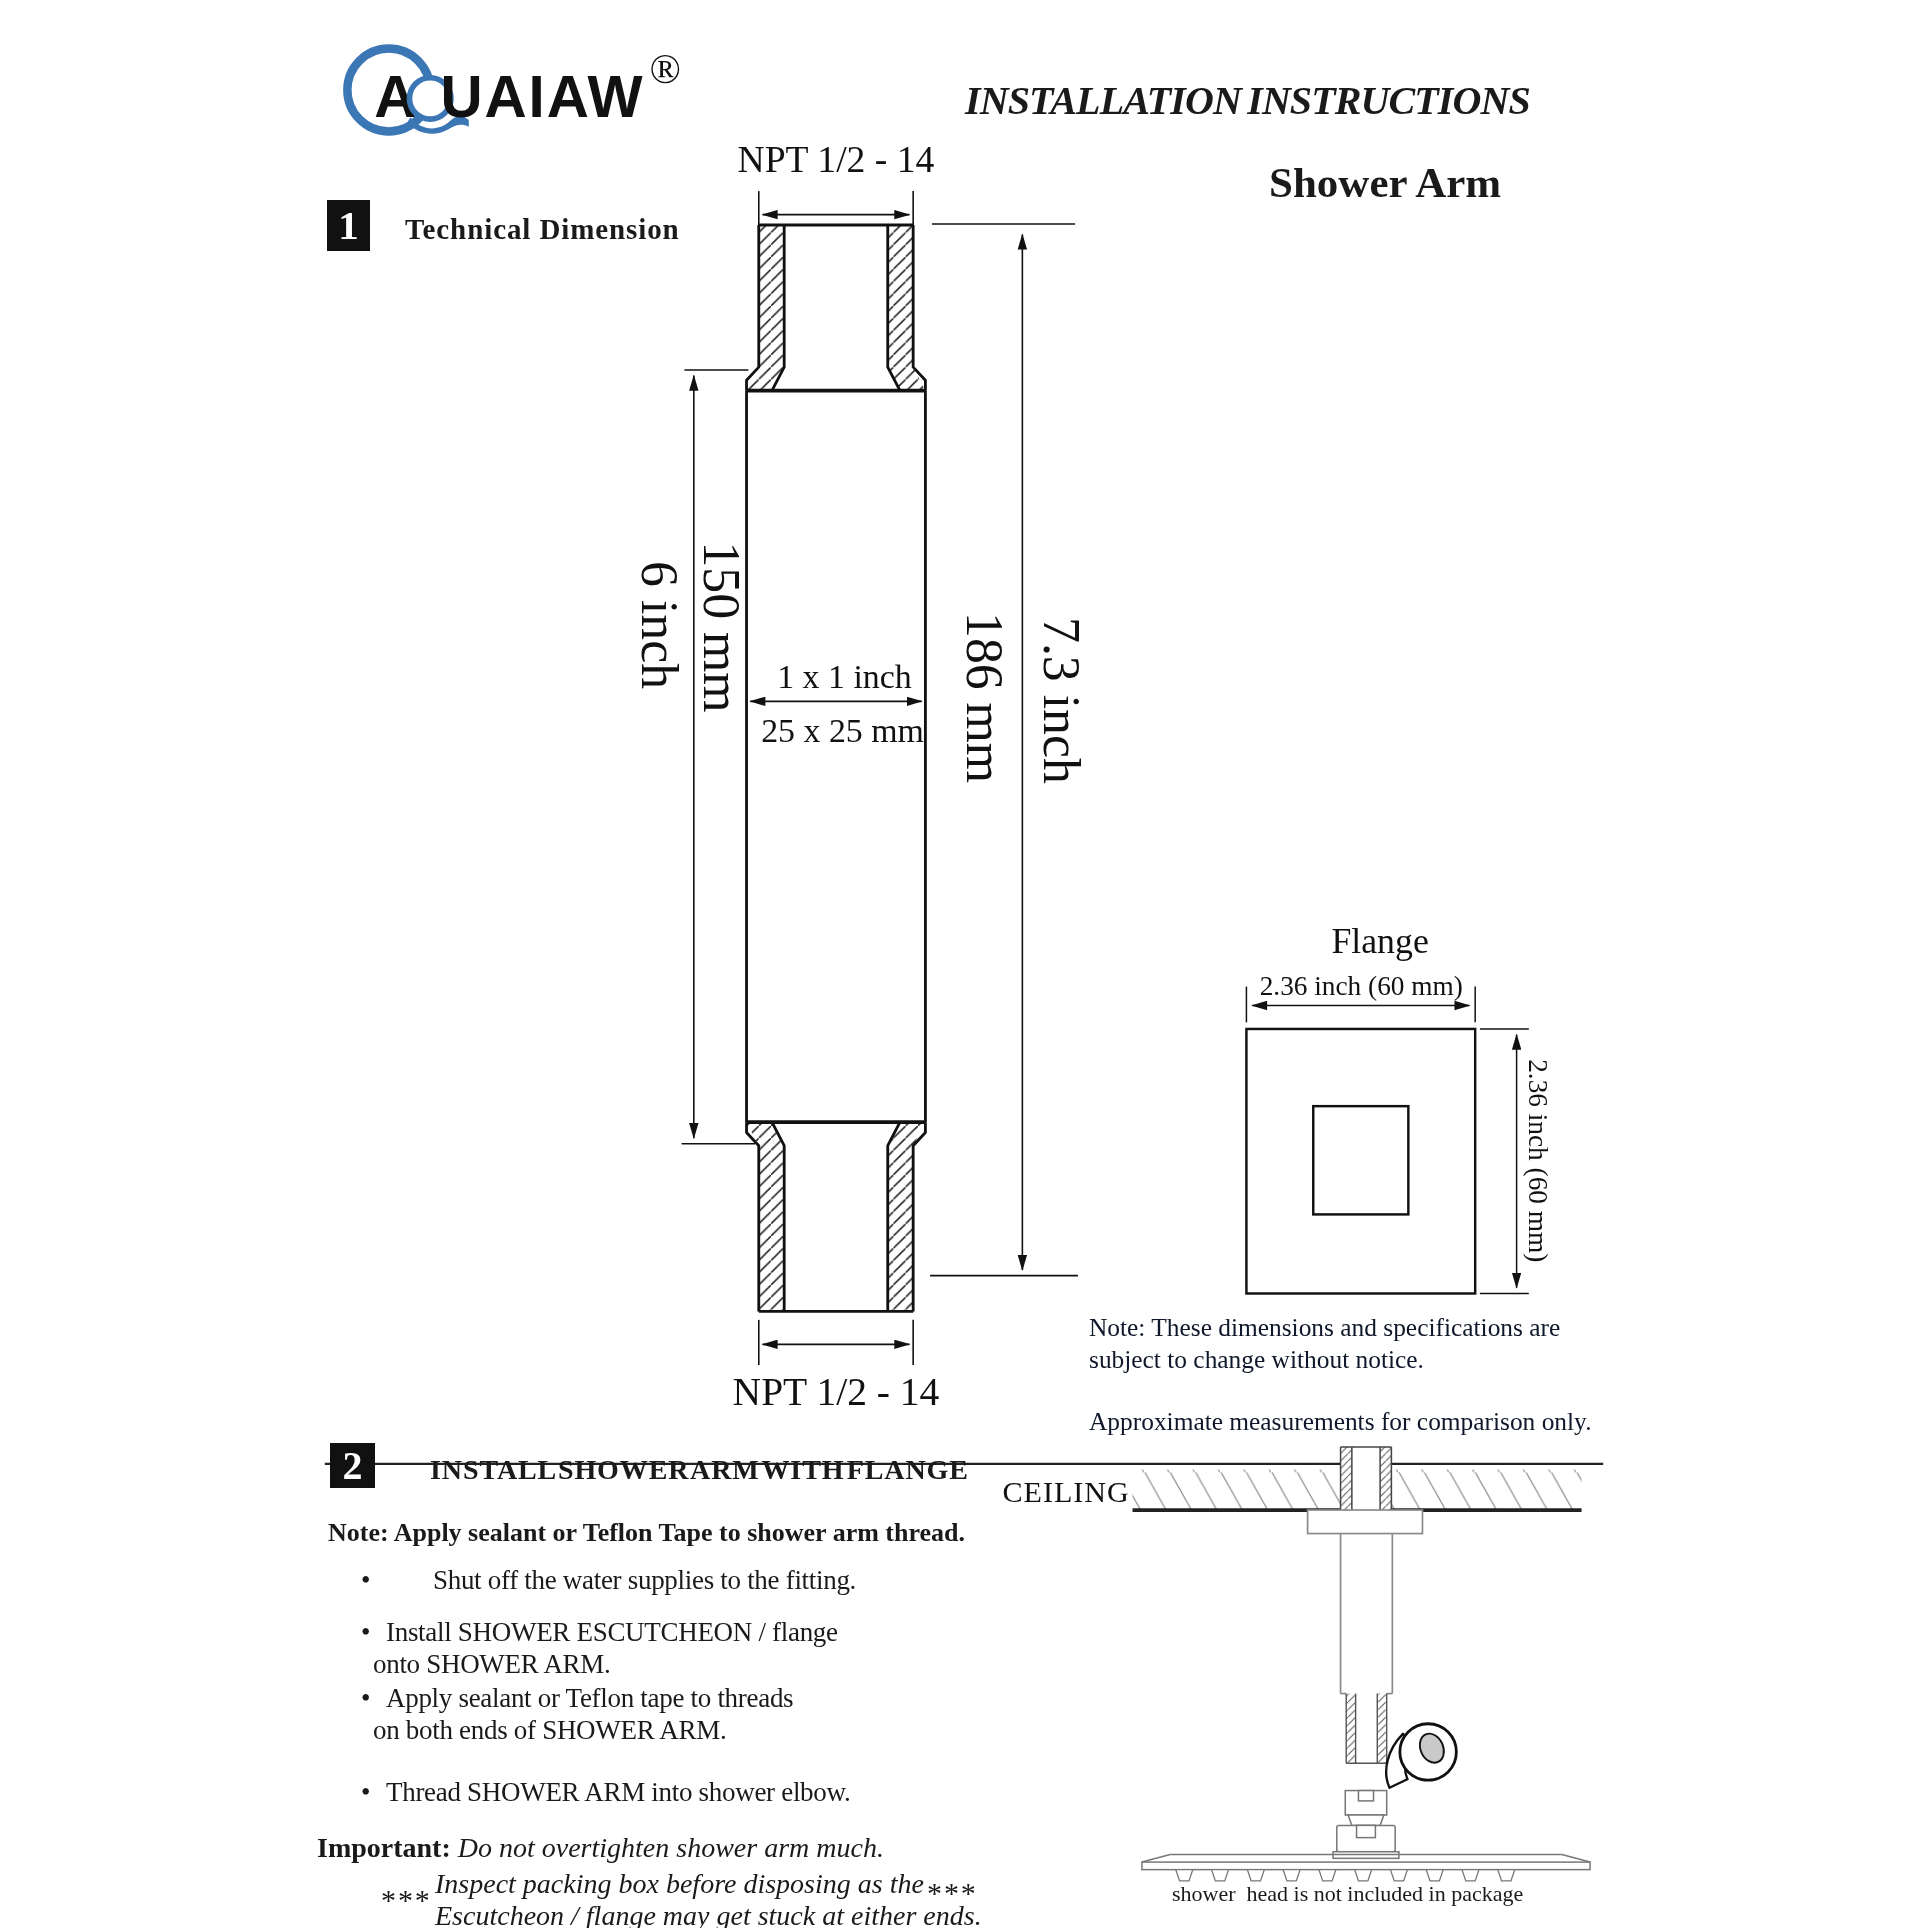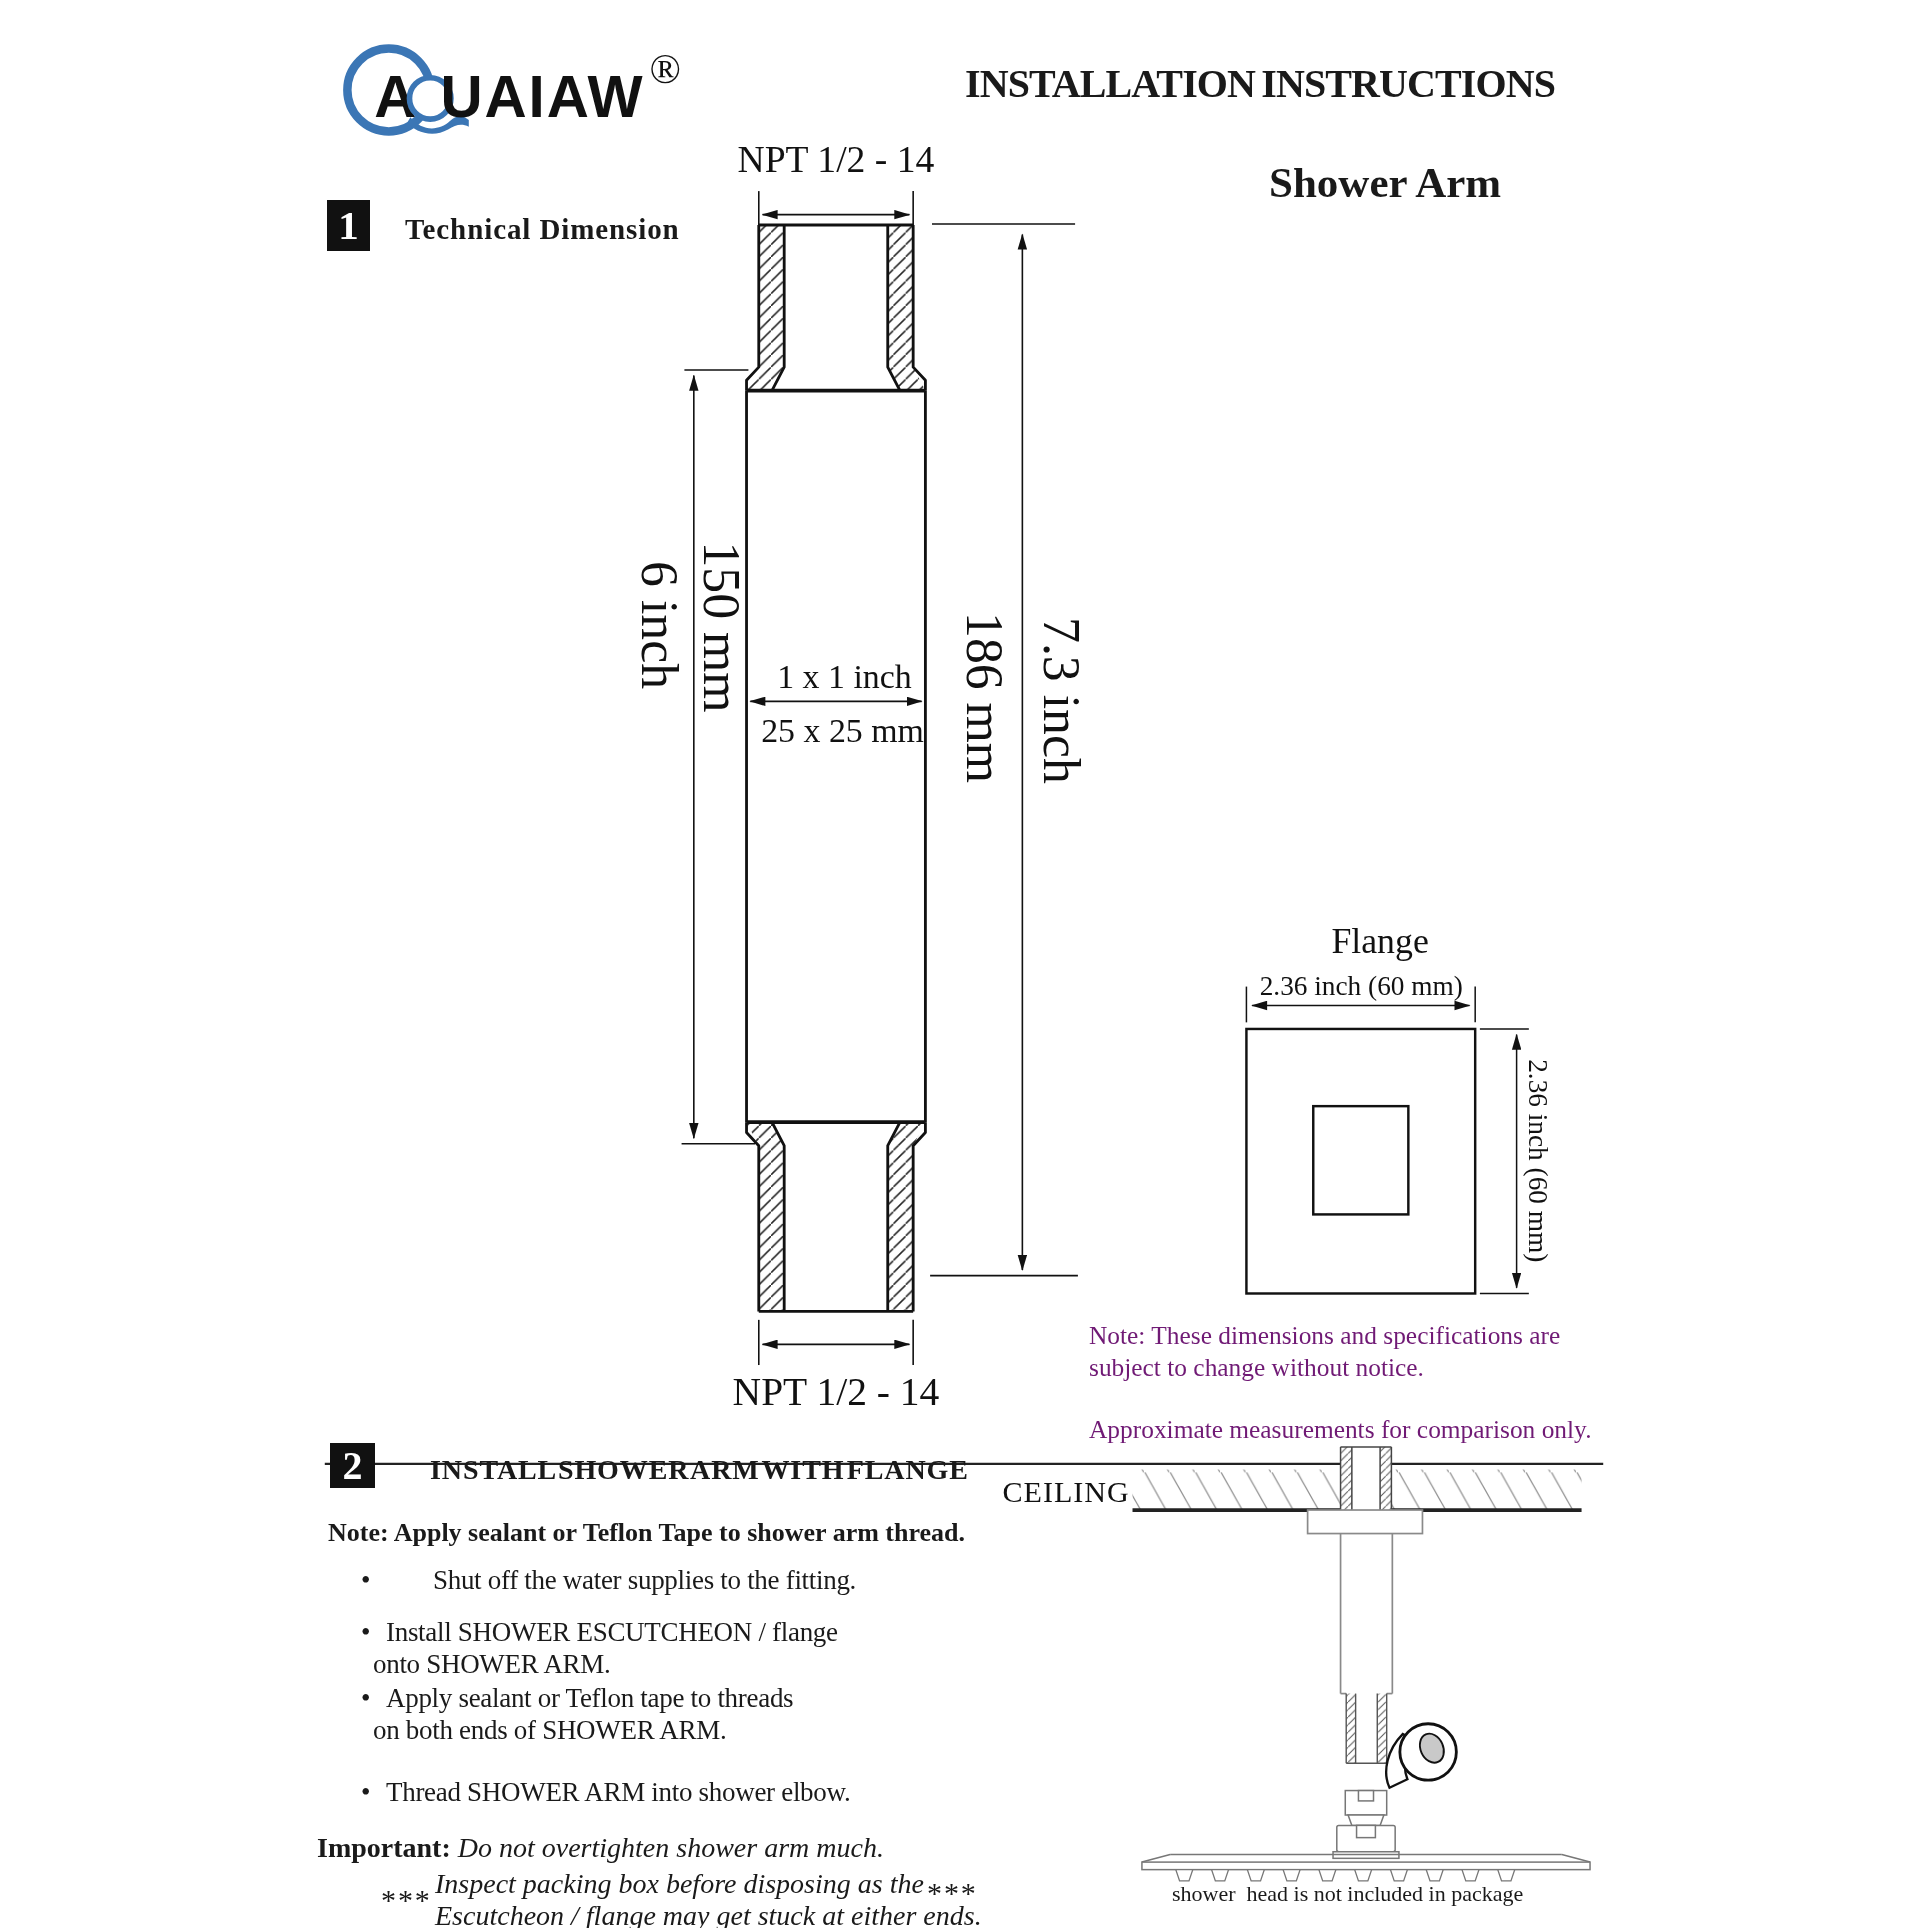--- a/index.html
+++ b/index.html
@@ -5,21 +5,21 @@
   html,body{margin:0;padding:0;background:#fff;}
   .page{position:relative;width:1928px;height:1928px;background:#ffffff;overflow:hidden;
         font-family:"Liberation Serif","DejaVu Serif",serif;color:#1a1a1a;}
   .abs{position:absolute;}
   svg text{font-family:"Liberation Serif","DejaVu Serif",serif;fill:#111;}
   .doc-title{font-size:40px;font-weight:bold;letter-spacing:-0.9px;word-spacing:-2.8px;}
   .doc-sub{font-size:43px;font-weight:bold;text-align:right;}
   .sec-box{background:#111;color:#fff;text-align:center;font-weight:bold;}
   .sec1-title{font-size:29px;font-weight:bold;letter-spacing:0.9px;}
   .sec2-title{font-size:28px;font-weight:bold;letter-spacing:0.9px;word-spacing:-5.6px;}
-  .note-gray{font-size:25.4px;color:#701a75;margin-top:8px;}
+  .note-gray{font-size:25.4px;color:#0f172a;}
   .bold-note{font-size:26px;font-weight:bold;}
   .instr{font-size:27px;letter-spacing:-0.3px;}
   .ital{font-style:italic;font-size:28px;}
   .imp-label{font-weight:bold;font-style:normal;font-size:28px;}
   .stars{font-size:30px;letter-spacing:1.9px;}
   .caption{font-size:22px;white-space:pre;font-family:Liberation Serif, serif;}
   .logo-letters{font-family:"Liberation Sans","DejaVu Sans",sans-serif;font-weight:bold;}
 </style>
 </head>
 <body>
@@ -193,21 +193,21 @@
 
   <svg class="abs" style="left:273px;top:38px;" width="433" height="104" viewBox="0 0 460 110">
     <circle cx="123" cy="55" r="44" fill="none" stroke="#3b76b5" stroke-width="9"></circle>
     <text class="logo-letters" x="130" y="84" text-anchor="middle" font-size="62" fill="#8cc540">A</text>
     <circle cx="167" cy="64" r="22" fill="#fff" stroke="#3b76b5" stroke-width="6"></circle>
     <path d="M146,84 C158,99 176,99 188,88 C196,81 202,82 208,87 L208,94 C200,90 194,92 186,97 C170,106 150,100 143,89 Z" fill="#3b76b5"></path>
     <text class="logo-letters" x="178" y="84" font-size="62" letter-spacing="2" fill="#8cc540">UAIAW</text>
     <text x="400" y="48" font-size="44" fill="#3b76b5" font-family="Liberation Sans, sans-serif">®</text>
   </svg>
 
-  <div class="abs doc-title" style="left:965px;top:60px;">INSTALLATION INSTRUCTIONS</div>
+  <div class="abs doc-title" style="left:965px;top:77px;font-style:italic;">INSTALLATION INSTRUCTIONS</div>
   <div class="abs doc-sub" style="left:1269px;top:158px;">Shower Arm</div>
 
   <div class="abs sec-box" style="left:327px;top:200px;width:43px;height:51px;font-size:41px;line-height:51px;">1</div>
   <div class="abs sec1-title" style="left:405px;top:213px;text-align:right;">Technical Dimension</div>
 
   <div class="abs note-gray" style="left:1089px;top:1313px;">Note: These dimensions and specifications are</div>
   <div class="abs note-gray" style="left:1089px;top:1345px;">subject to change without notice.</div>
   <div class="abs note-gray" style="left:1089px;top:1407px;">Approximate measurements for comparison only.</div>
 
   <div class="abs sec-box" style="left:330px;top:1443px;width:45px;height:45px;font-size:40px;line-height:45px;">2</div>

